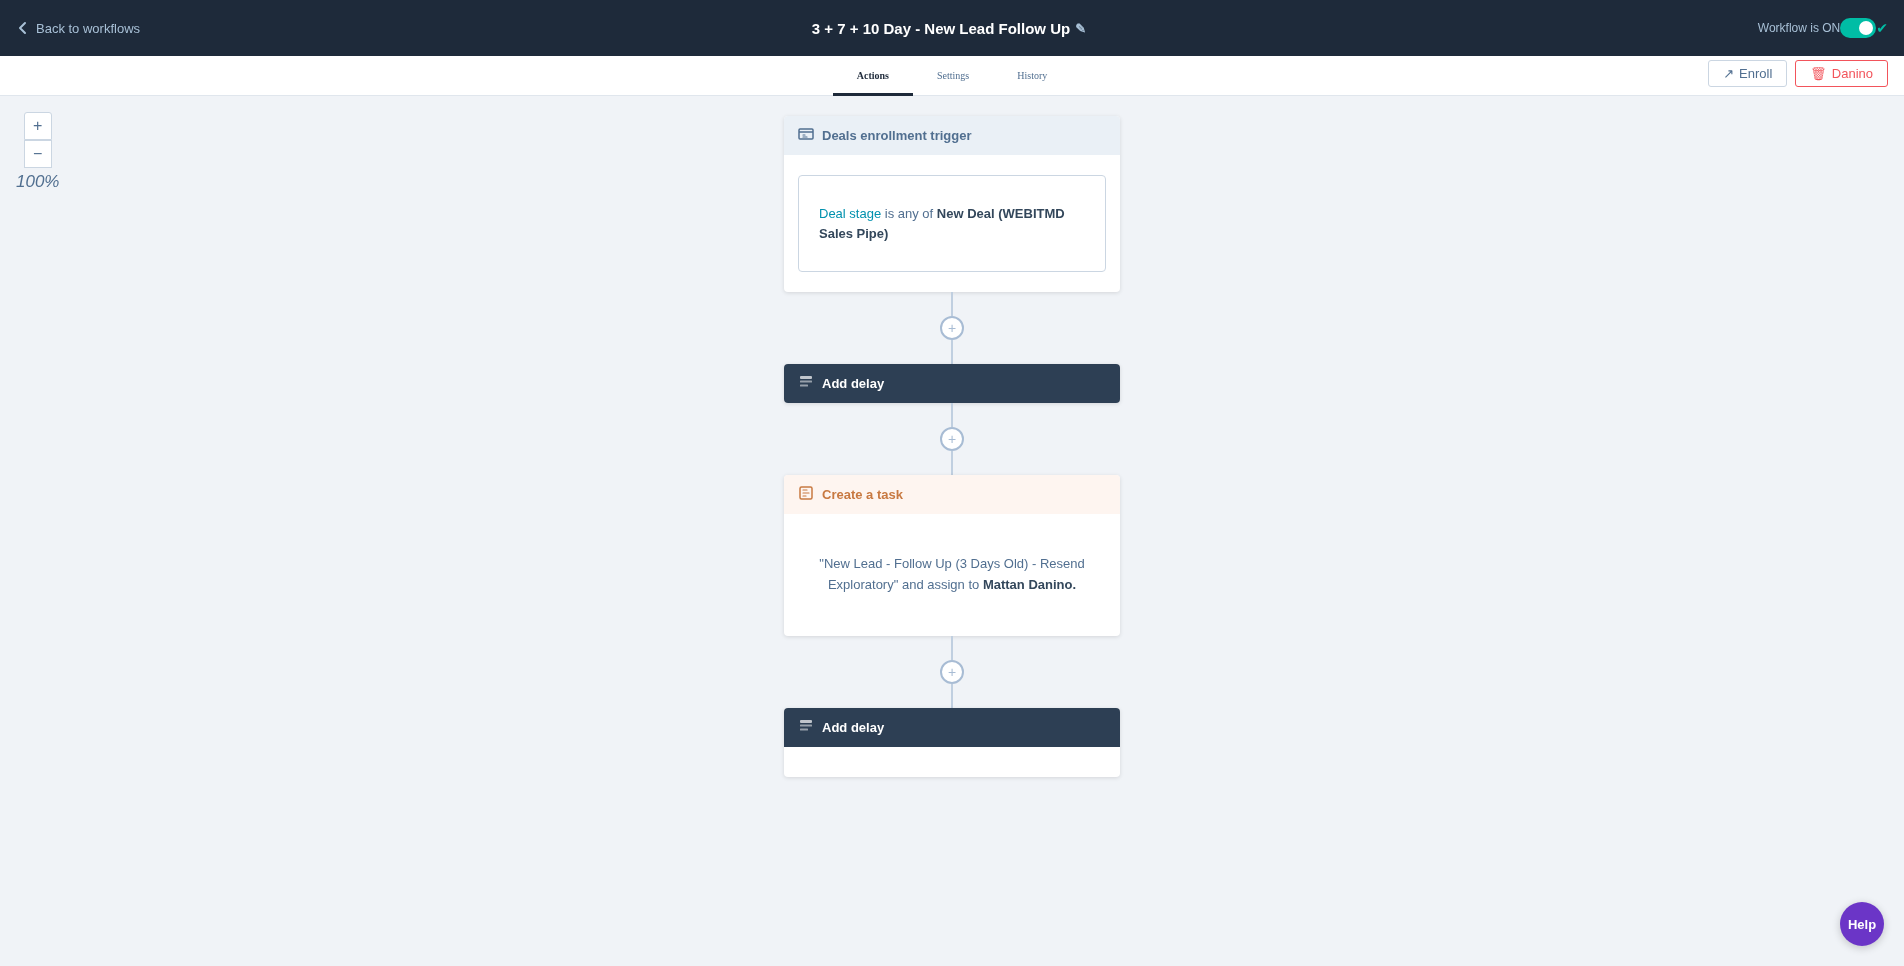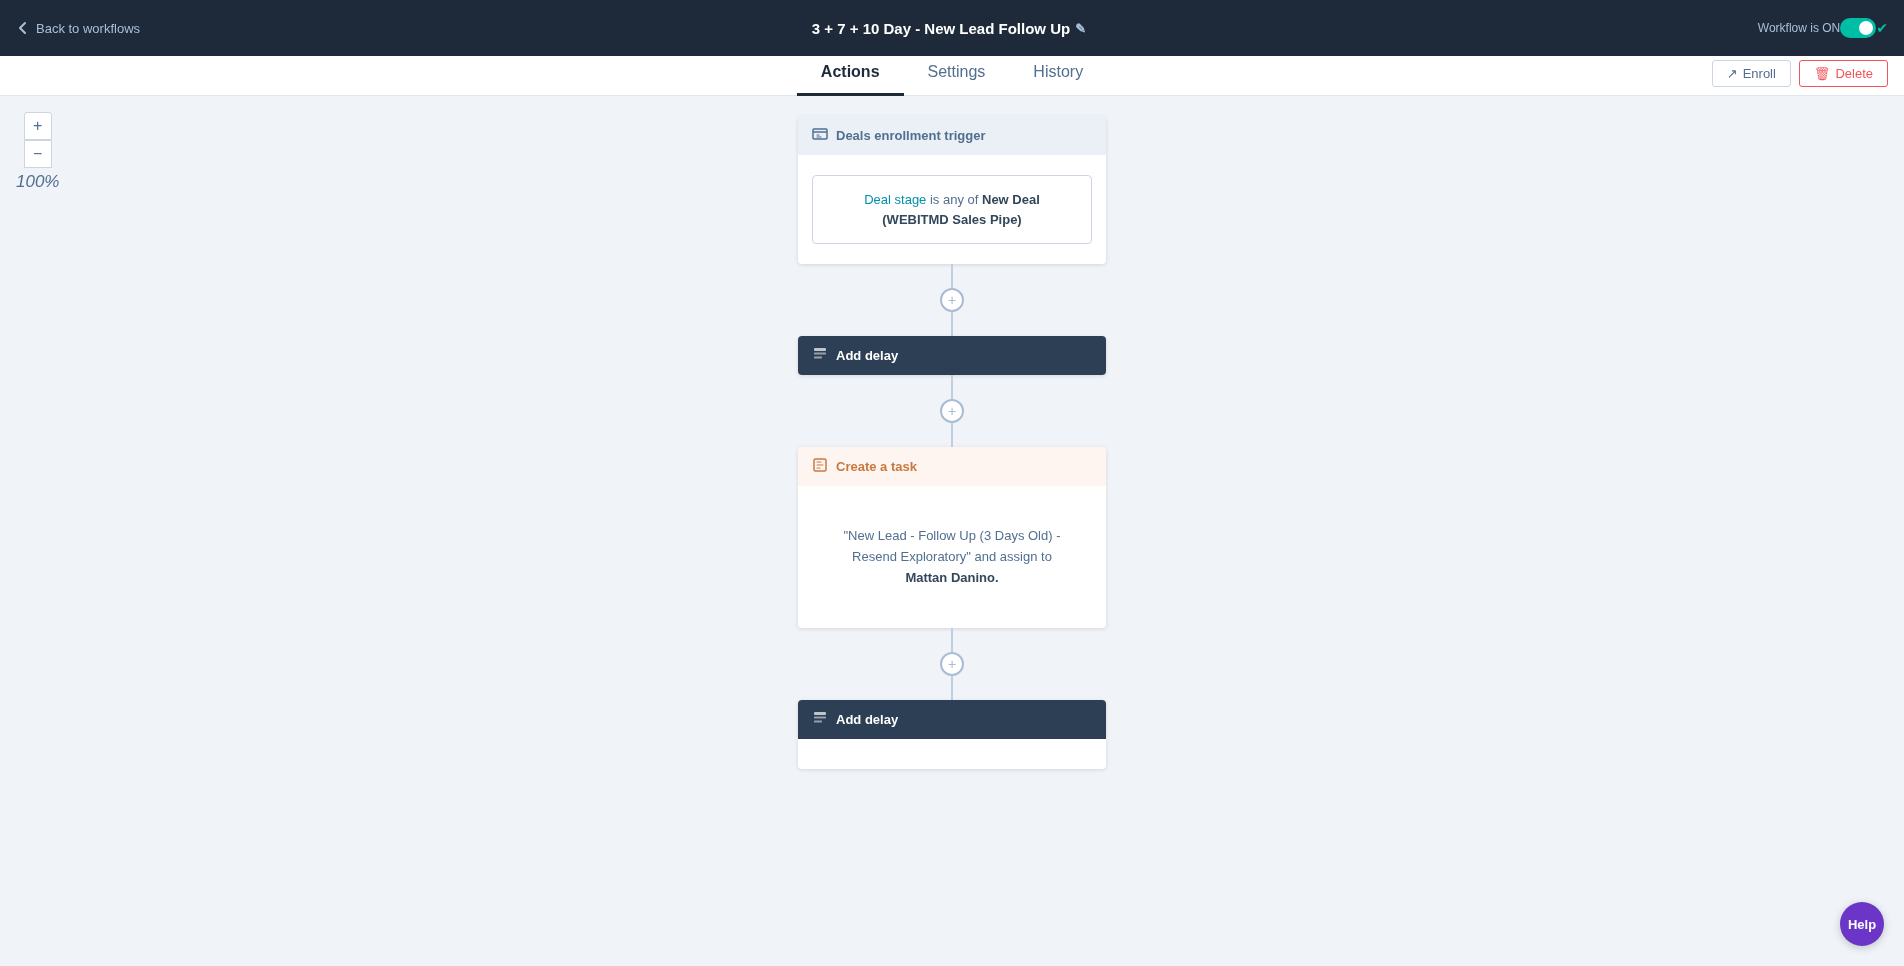--- a/index.html
+++ b/index.html
@@ -71,25 +71,26 @@
       display: flex;
       align-items: flex-end;
       justify-content: center;
       border-bottom: 1px solid #e0e6ed;
       position: fixed;
       top: 48px; left: 0; right: 0;
       z-index: 99;
     }
     .tab {
       padding: 12px 24px;
-      font-size: 16px;
+      font-size: 10px;
       color: #516f90;
       cursor: pointer;
       border-bottom: 3px solid transparent;
       margin-bottom: -1px;
+      font-family: Liberation Serif, serif;
     }
     .tab.active {
       color: #1e2a3a;
       font-weight: 600;
       border-bottom: 3px solid #1e2a3a;
     }
     .tab-actions-right {
       position: absolute;
       right: 16px;
       bottom: 8px;
@@ -166,21 +167,21 @@
     
     .workflow-container {
       display: flex;
       flex-direction: column;
       align-items: center;
       padding: 20px 0 60px 0;
       min-height: 100%;
     }
 
     .node-card {
-      width: 308px;
+      width: 336px;
       border-radius: 4px;
       background: #fff;
       box-shadow: 0 1px 4px rgba(0,0,0,0.12);
       overflow: hidden;
     }
 
     .node-header {
       padding: 10px 14px;
       display: flex;
       align-items: center;
@@ -205,22 +206,22 @@
       padding: 20px 14px;
       min-height: 80px;
       display: flex;
       align-items: center;
       justify-content: center;
     }
 
     .trigger-condition {
       border: 1px solid #cbd6e2;
       border-radius: 4px;
-      padding: 14px 20px;
-      text-align: center;
+      padding: 28px 20px;
+      text-align: left;
       font-size: 13px;
       color: #516f90;
       line-height: 1.5;
     }
     .trigger-condition .link { color: #0091ae; }
     .trigger-condition .bold { font-weight: 700; color: #33475b; }
 
     .delay-value {
       font-size: 14px;
       color: #516f90;
@@ -315,21 +316,21 @@
     <span>History</span>
   </div>
 
   <div class="tab-actions-right">
     <button class="btn-outline">
       <span>↗</span>
       <span>Enroll</span>
     </button>
     <button class="btn-danger-outline">
       <span>🗑</span>
-      <span>Delete</span>
+      <span>Danino</span>
     </button>
   </div>
 </div>
 
 <div class="zoom-controls">
   <div class="zoom-btn">
     <span>+</span>
   </div>
   <div class="zoom-btn">
     <span>−</span>

